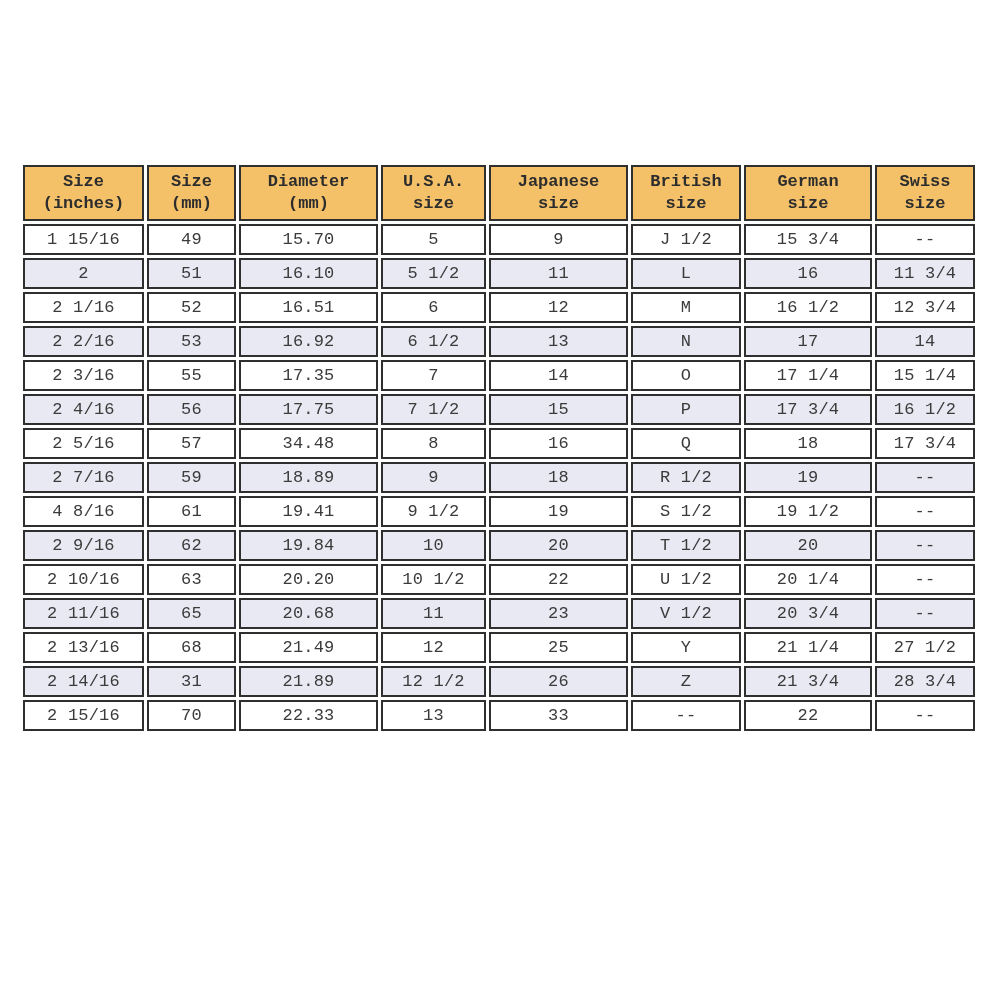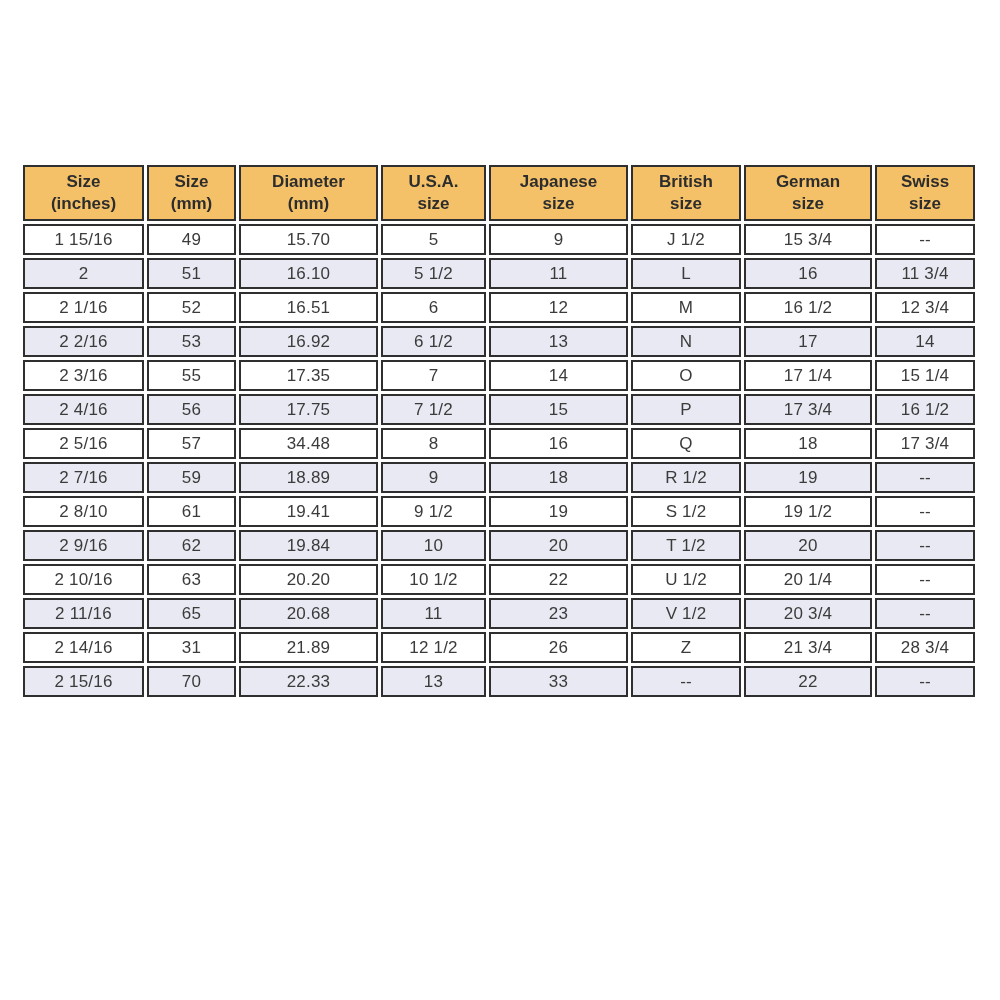--- a/index.html
+++ b/index.html
@@ -24,20 +24,21 @@
     left: 20px;
     top: 162px;
     width: 958px;
   }
   table.ring-size {
     width: 958px;
     table-layout: fixed;
     border-collapse: separate;
     border-spacing: 3px;
     background: var(--page-bg);
+    font-family: Liberation Mono, monospace;
   }
   table.ring-size th,
   table.ring-size td {
     box-sizing: border-box;
     border: 2px solid var(--border);
     text-align: center;
     vertical-align: middle;
     overflow: hidden;
   }
   table.ring-size th {
@@ -170,21 +171,21 @@
           <td>2 7/16</td>
           <td>59</td>
           <td>18.89</td>
           <td>9</td>
           <td>18</td>
           <td>R 1/2</td>
           <td>19</td>
           <td>--</td>
         </tr>
         <tr>
-          <td>2 8/10</td>
+          <td>4 8/16</td>
           <td>61</td>
           <td>19.41</td>
           <td>9 1/2</td>
           <td>19</td>
           <td>S 1/2</td>
           <td>19 1/2</td>
           <td>--</td>
         </tr>
         <tr>
           <td>2 9/16</td>
@@ -208,20 +209,30 @@
         </tr>
         <tr>
           <td>2 11/16</td>
           <td>65</td>
           <td>20.68</td>
           <td>11</td>
           <td>23</td>
           <td>V 1/2</td>
           <td>20 3/4</td>
           <td>--</td>
+        </tr>
+        <tr>
+          <td>2 13/16</td>
+          <td>68</td>
+          <td>21.49</td>
+          <td>12</td>
+          <td>25</td>
+          <td>Y</td>
+          <td>21 1/4</td>
+          <td>27 1/2</td>
         </tr>
         <tr>
           <td>2 14/16</td>
           <td>31</td>
           <td>21.89</td>
           <td>12 1/2</td>
           <td>26</td>
           <td>Z</td>
           <td>21 3/4</td>
           <td>28 3/4</td>

